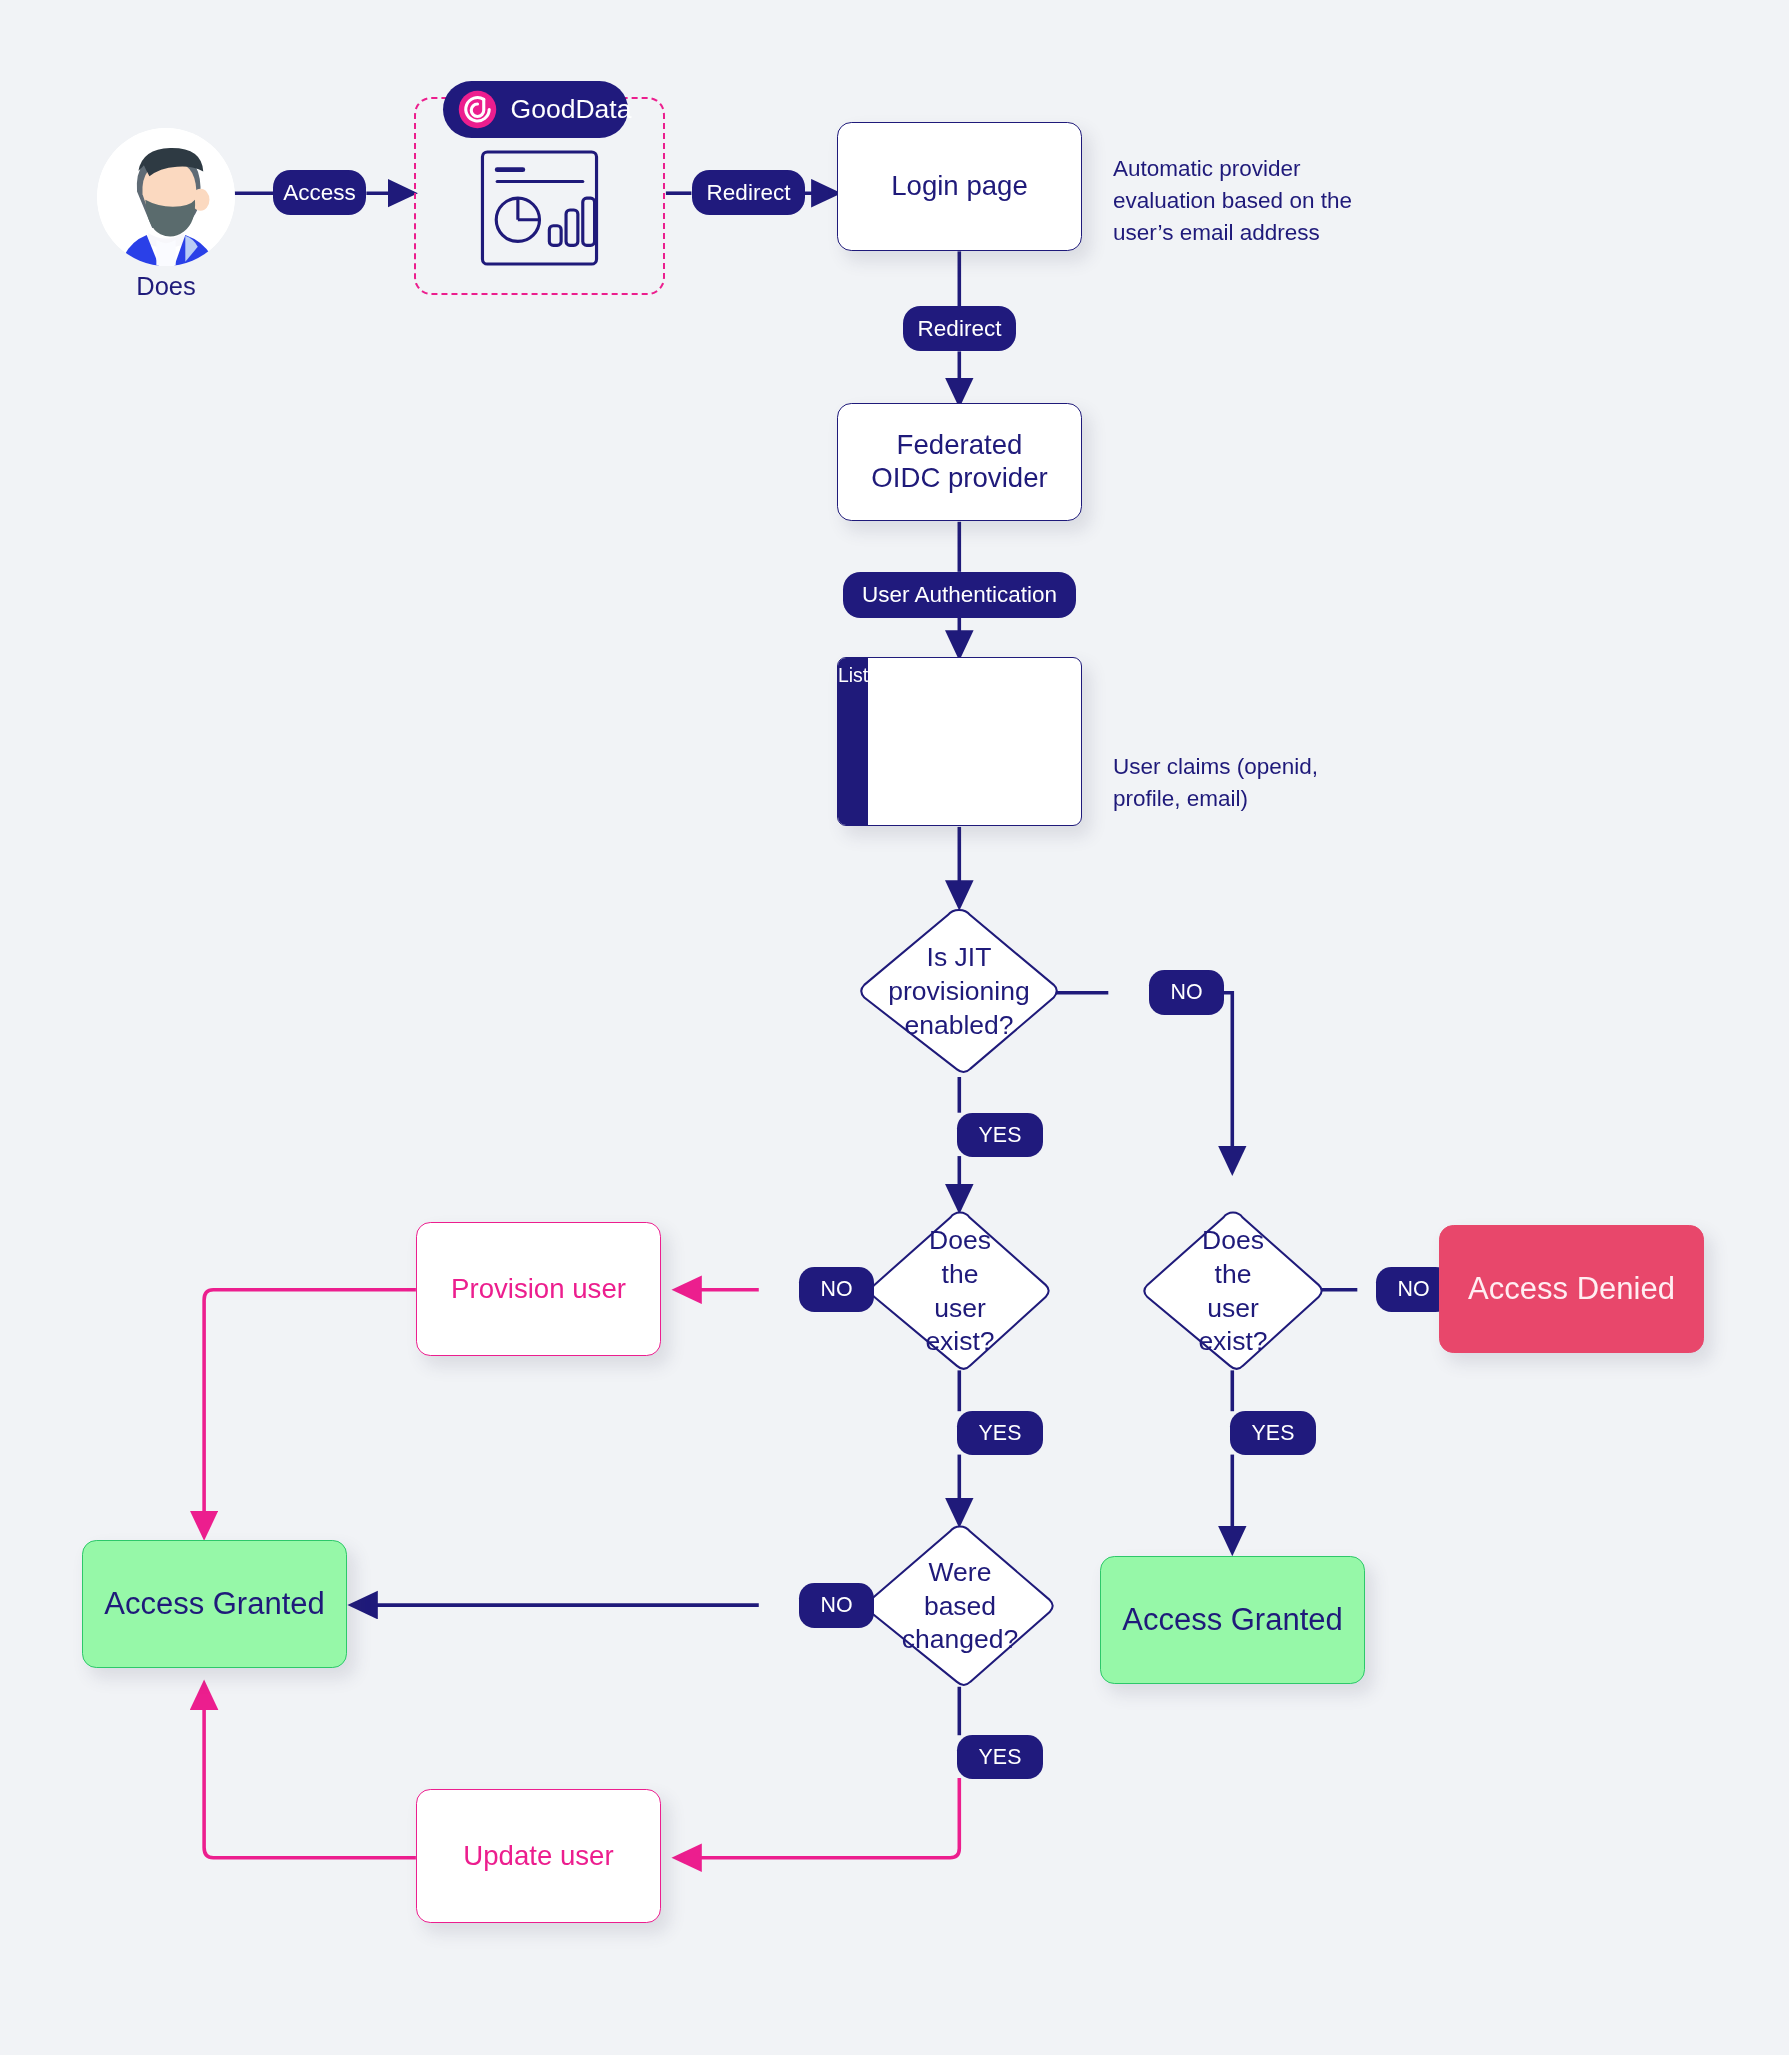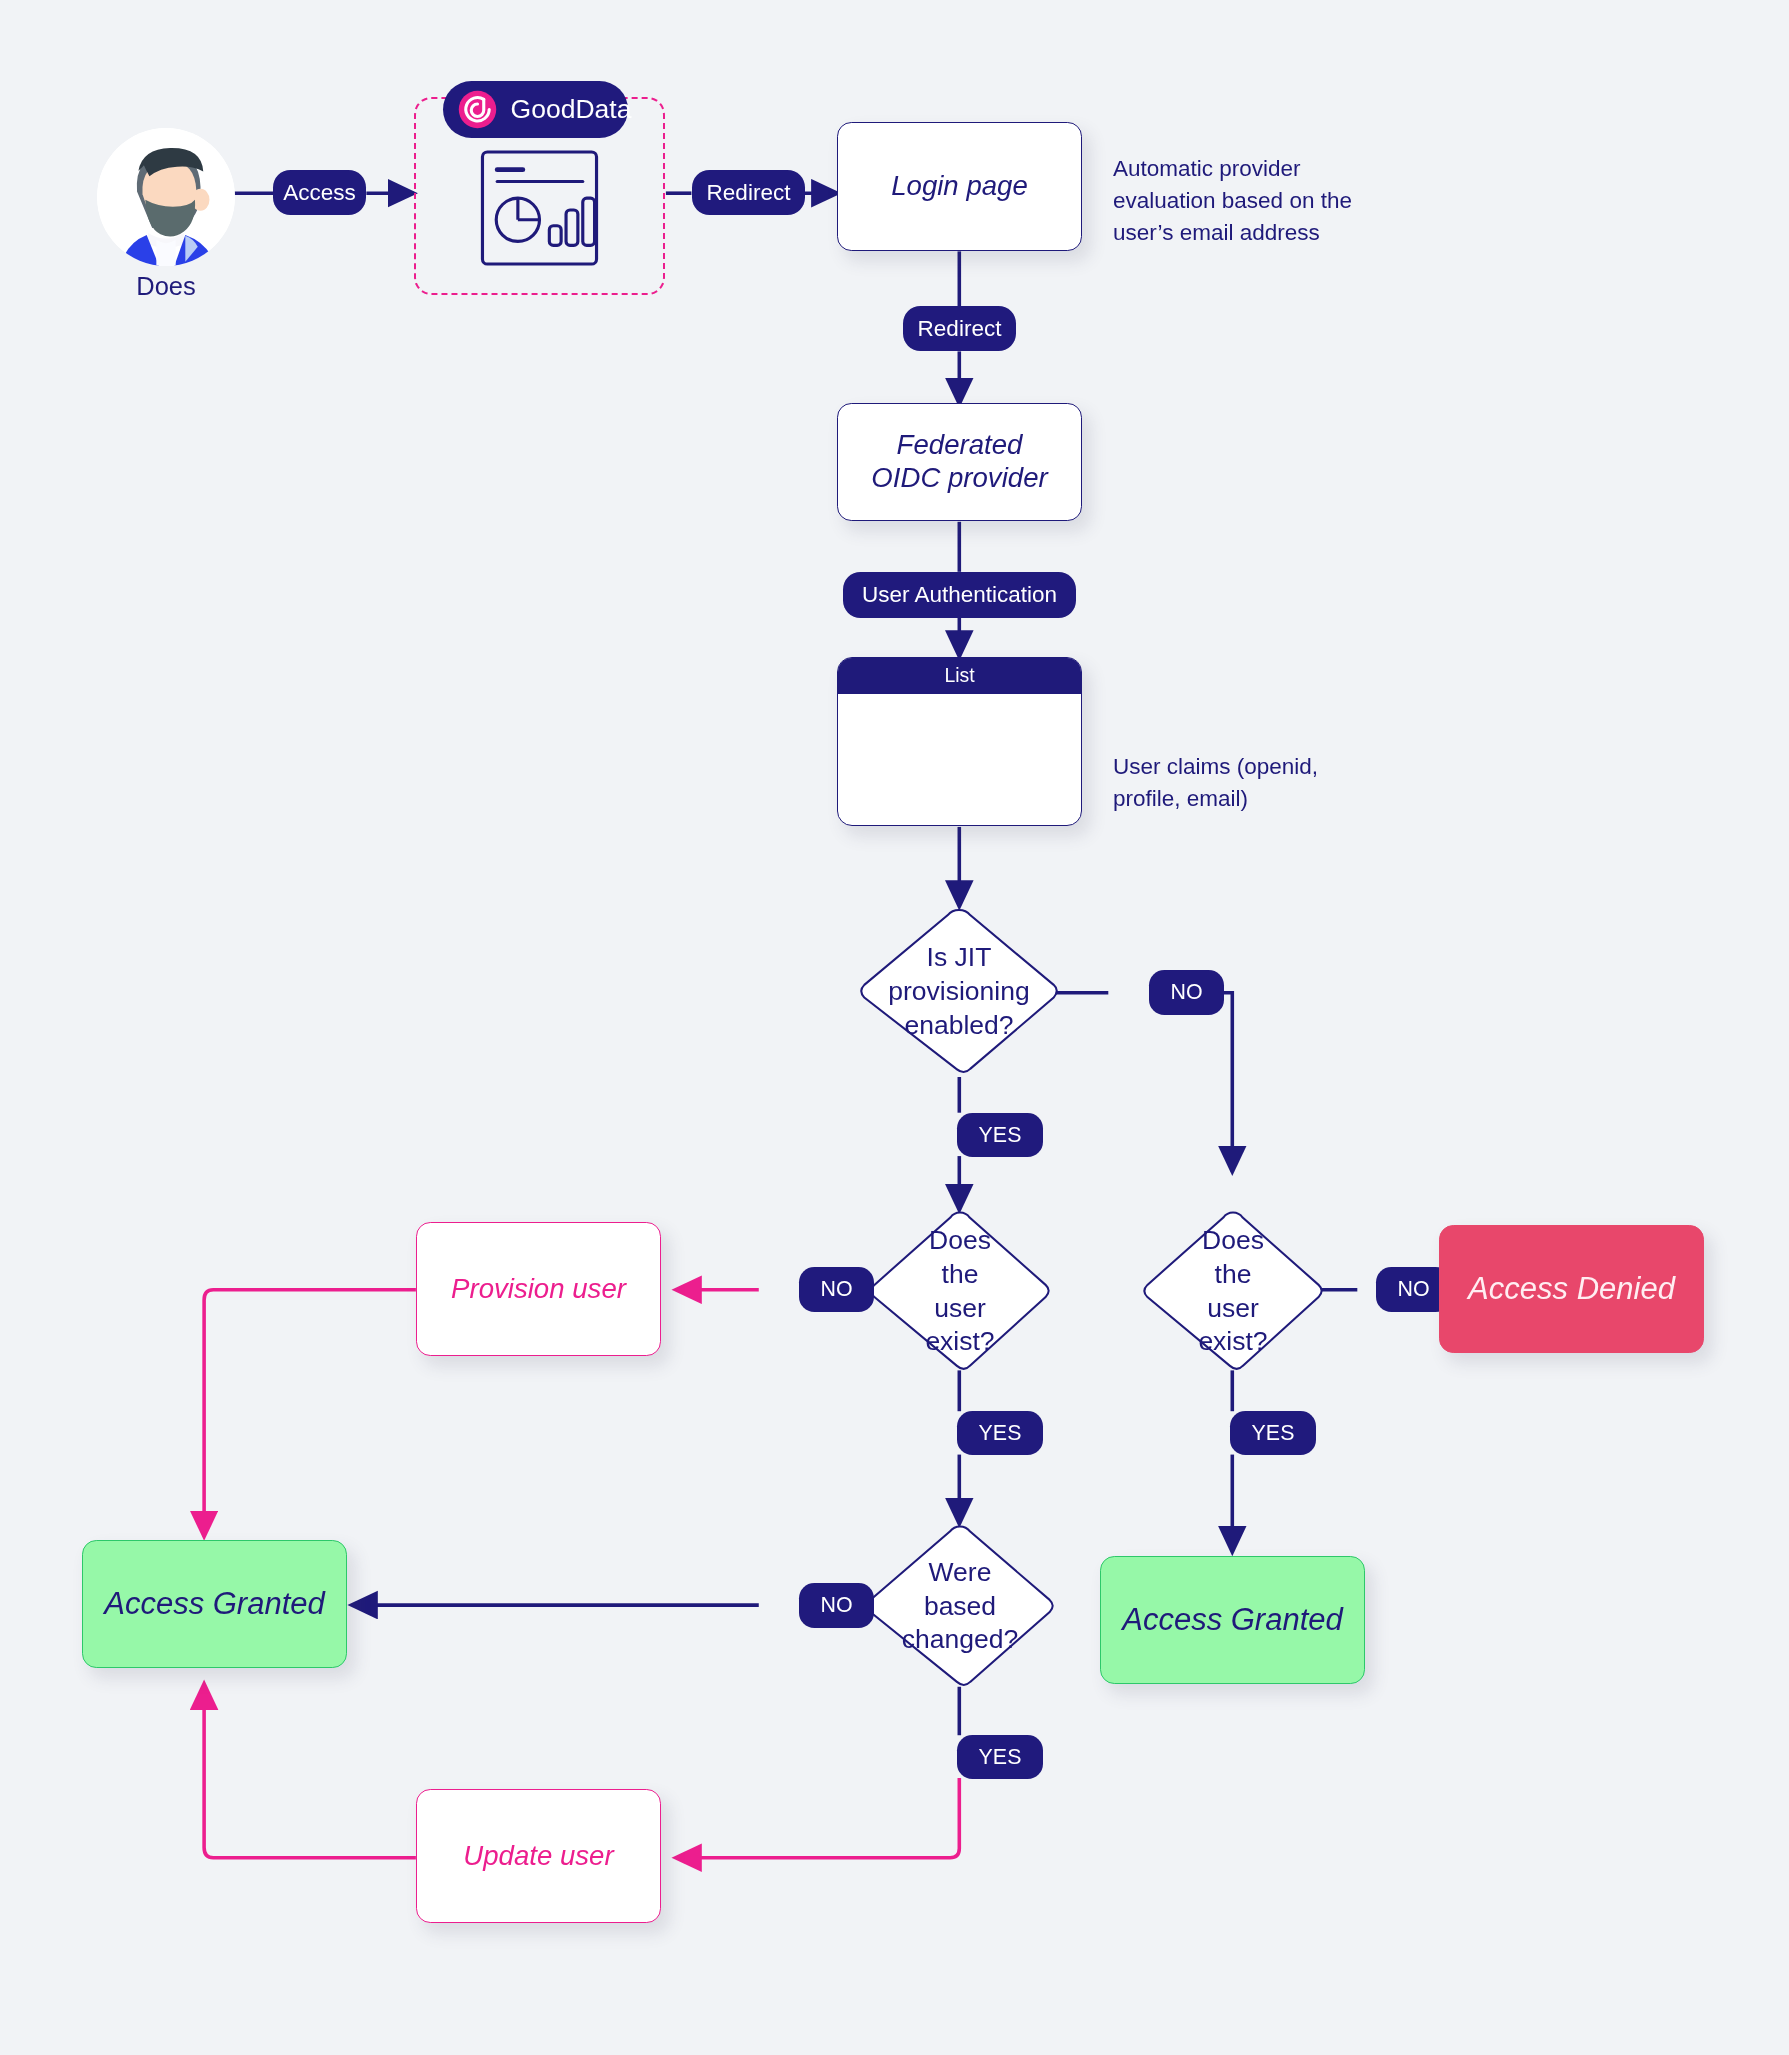--- a/index.html
+++ b/index.html
@@ -23,21 +23,20 @@
 
   
   .node {
     position: absolute;
     display: flex;
     align-items: center;
     justify-content: center;
     text-align: center;
     border-radius: 14.3px;
     line-height: 1.18;
-    font-style: italic;
   }
 
   .box-white {
     background: #ffffff;
     border: 1.5px solid #1f1a7a;
     color: #1f1a7a;
     font-size: 27.6px;
     font-weight: 400;
     box-shadow: 7.1px 9.2px 17.4px rgba(60,60,90,0.13);
   }
@@ -67,25 +66,25 @@
     font-size: 31px;
     font-weight: 400;
     box-shadow: 7.1px 9.2px 17.4px rgba(60,60,90,0.13);
   }
 
   
   .list-node {
     position: absolute;
     background: #ffffff;
     border: 1.5px solid #1f1a7a;
-    border-radius: 15px;
+    border-radius: 9px;
     overflow: hidden;
     box-shadow: 7.1px 9.2px 17.4px rgba(60,60,90,0.13);
     display: flex;
-    flex-direction: column;
+    flex-direction: row;
   }
   .list-head {
     background: #1f1a7a;
     color: #ffffff;
     font-size: 19.4px;
     text-align: center;
     padding: 6.1px 0 7.1px;
   }
   .list-body {
     flex: 1;

